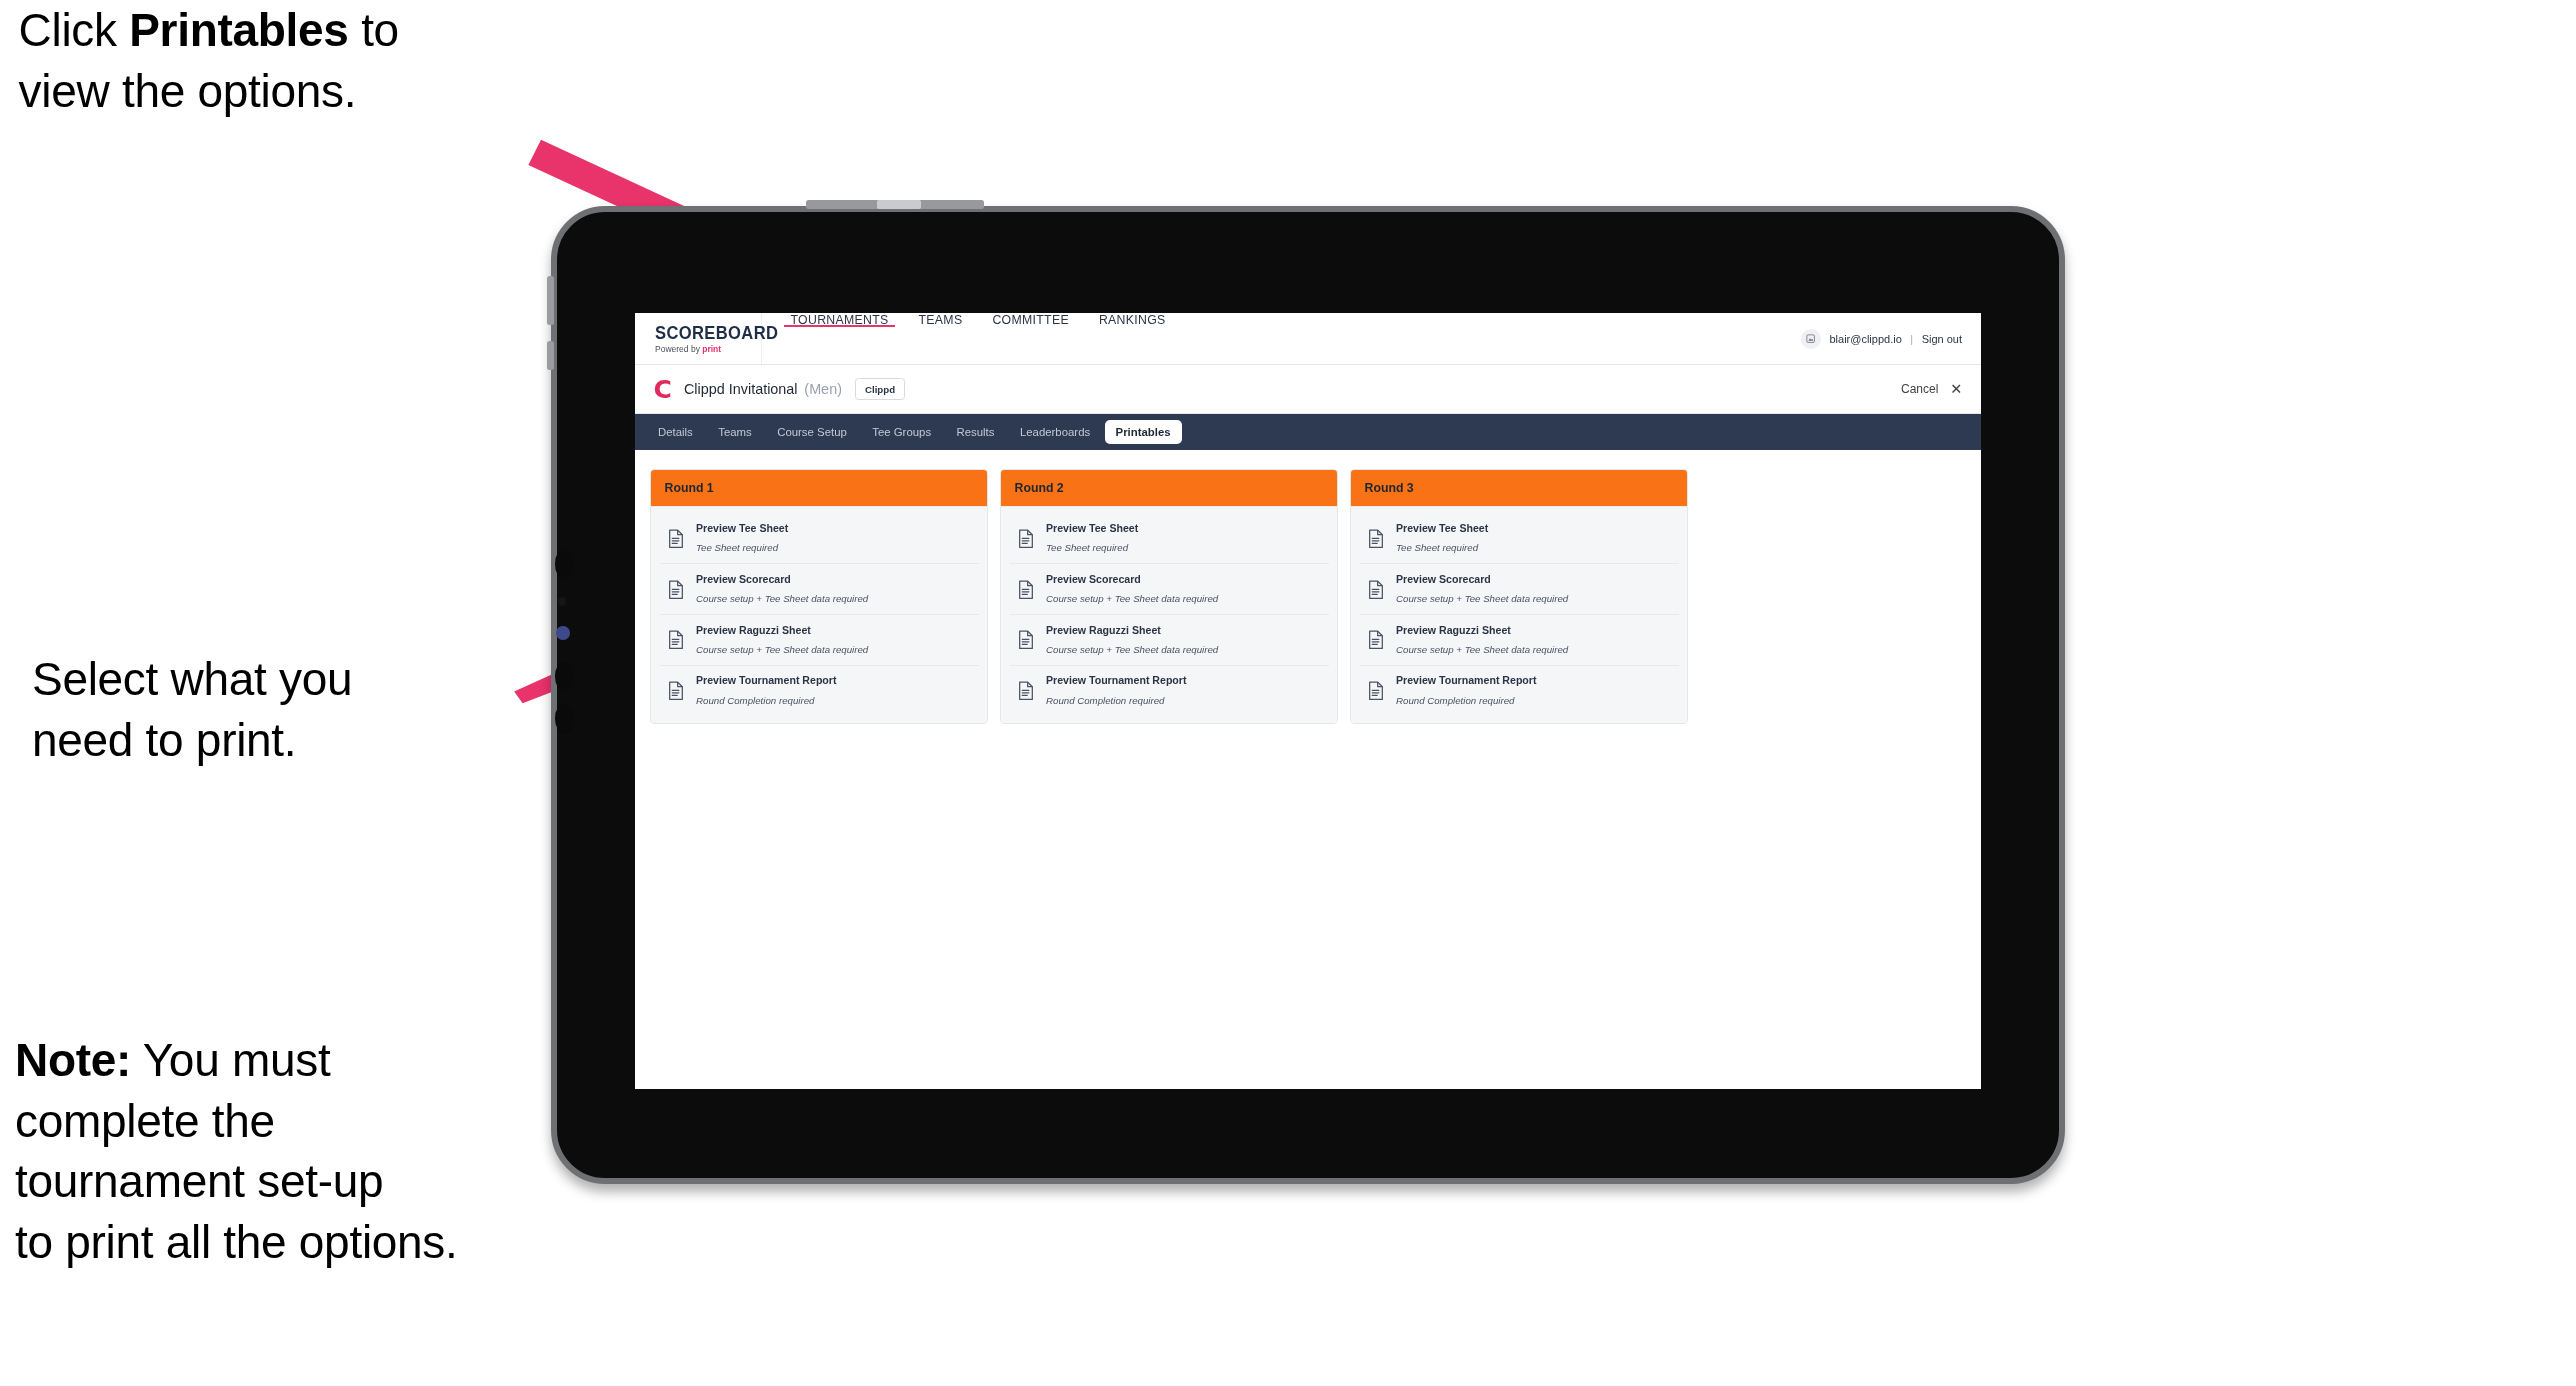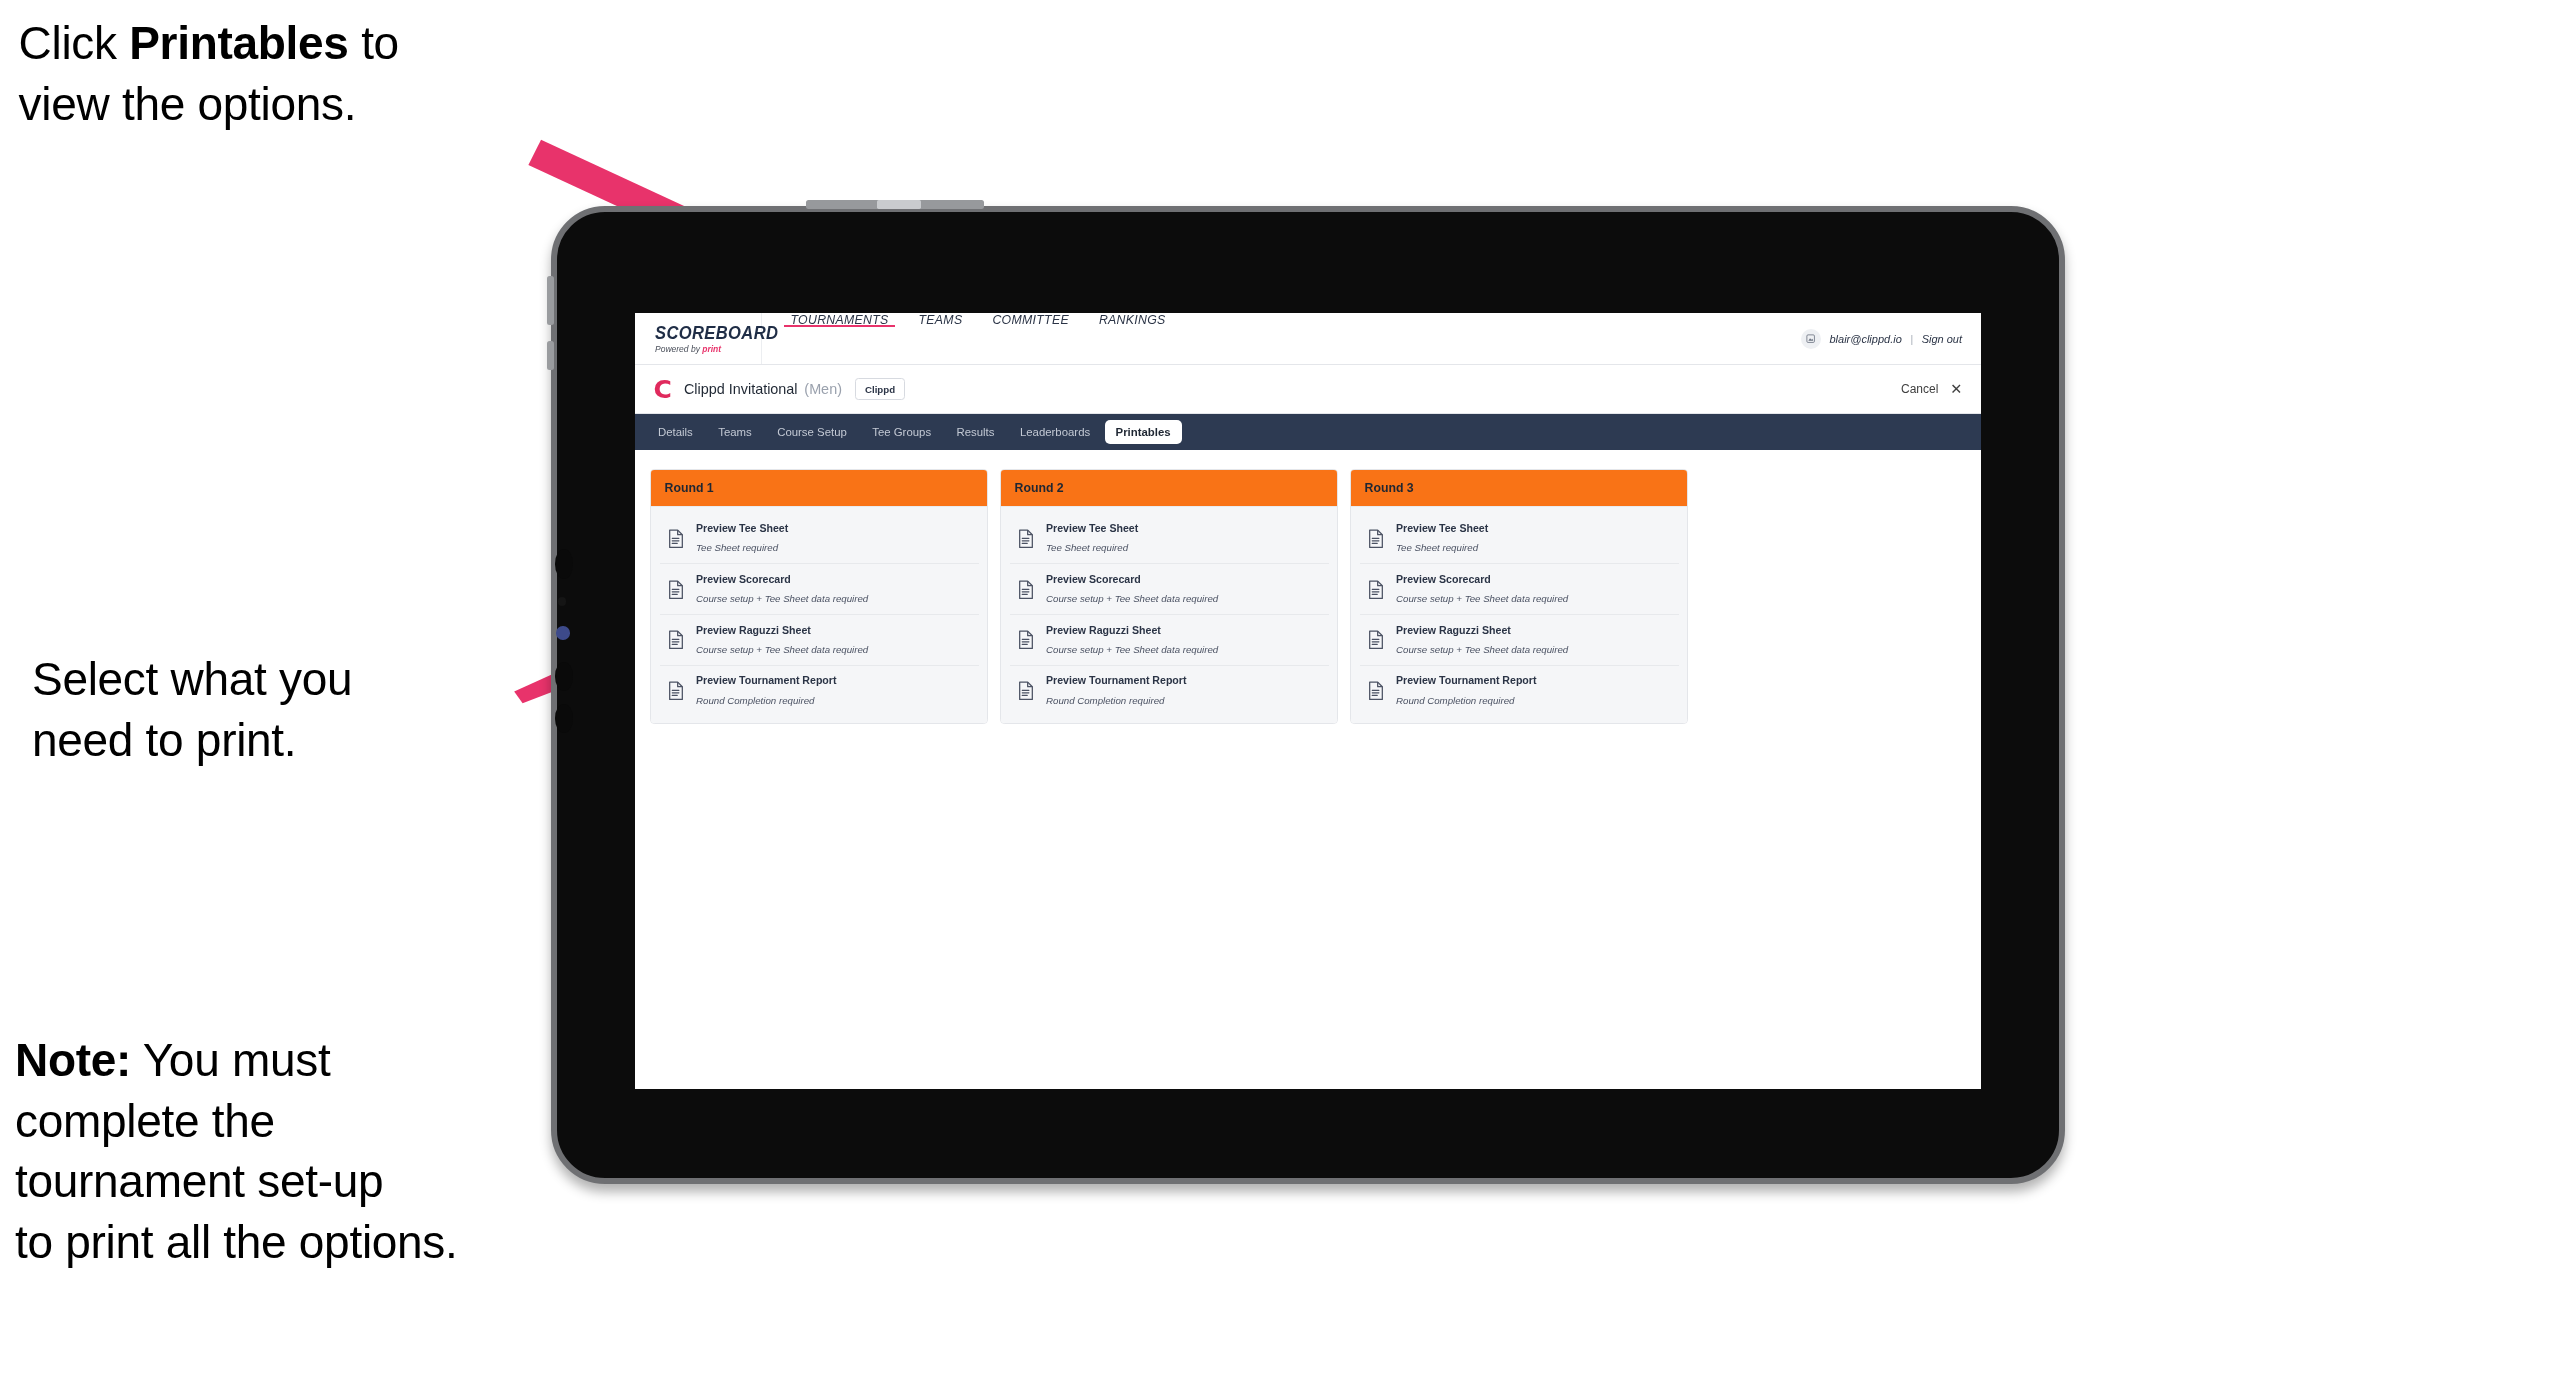--- a/index.html
+++ b/index.html
@@ -15,21 +15,21 @@
   .anno {
     position: absolute;
     color: #000;
     font-family: "Liberation Sans", sans-serif;
     font-size: 46px;
     line-height: 1.32;
     letter-spacing: -0.3px;
     white-space: pre-line;
   }
   .anno b { font-weight: 700; }
-  #anno-1 { left: 18.6px;  top: 13px;  width: 558px; }
+  #anno-1 { left: 18.6px;  top: 0;  width: 558px; }
   #anno-2 { left: 32px;  top: 649px; width: 524px; }
   #anno-3 { left: 15px;  top: 1030px; width: 702px; }
 
   
   .arrow-svg { position: absolute; pointer-events: none; }
   #arrow-1 { left: 524px; top: 127px; }
   #arrow-2 { left: 507px; top: 592px; }
 
   
   #tablet {
@@ -83,21 +83,20 @@
     overflow: hidden;
   }
 
   
   #topbar {
     height: 52px;
     background: #ffffff;
     border-bottom: 0.8px solid #e4e6ea;
     display: flex; align-items: stretch;
     position: relative;
-    font-style: italic;
   }
   #brand {
     width: 127px;
     display: flex; flex-direction: column;
     justify-content: center;
     padding-left: 20px;
     border-right: 0.8px solid #eceef1;
   }
   #brand-name {
     font-size: 18px; font-weight: 700;

